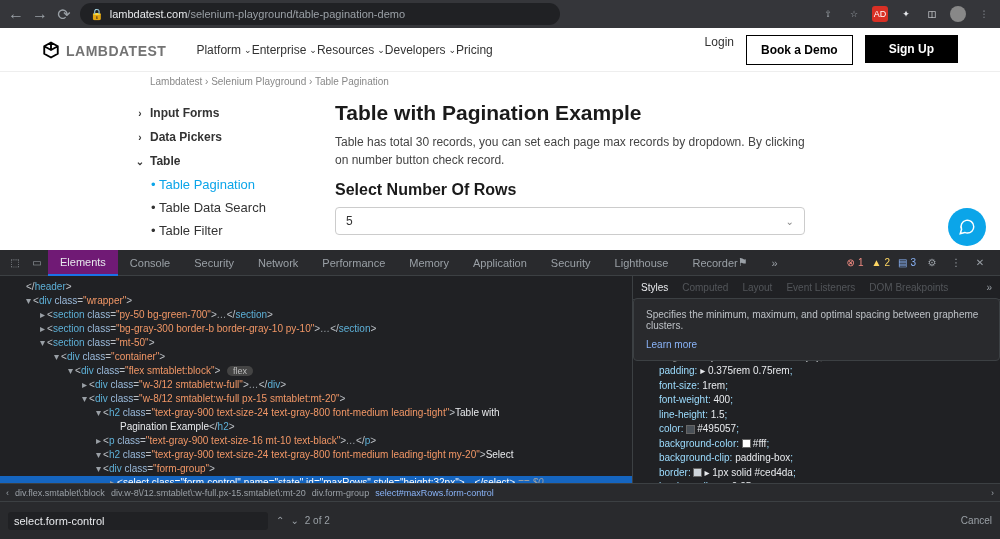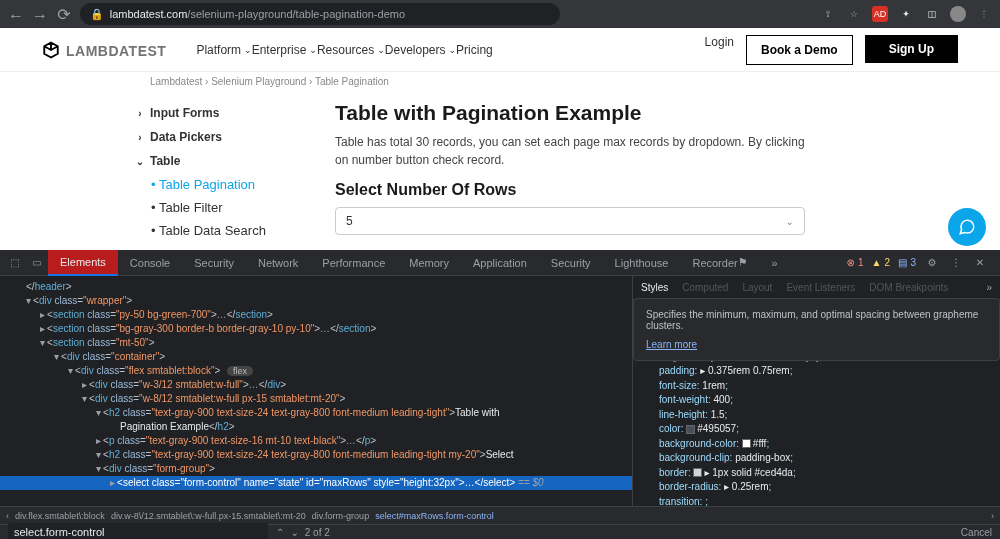--- a/index.html
+++ b/index.html
@@ -31,21 +31,21 @@
 .main{flex:1;padding:0 20px}
 .main h1{font-size:21px;font-weight:600;margin-bottom:8px;color:#1a1a1a}
 .main p{font-size:12px;color:#444;line-height:1.5;margin-bottom:12px;max-width:470px}
 .main h2{font-size:16px;font-weight:600;margin:10px 0 8px;color:#1a1a1a}
 .select-row{border:1px solid #ccc;border-radius:4px;padding:6px 10px;display:flex;align-items:center;width:470px;font-size:12px;color:#333;background:#fff}
 .select-row .chev{margin-left:auto;color:#888;font-size:10px}
 .fab{position:absolute;right:14px;bottom:4px;width:38px;height:38px;border-radius:50%;background:#0ba5e9;display:flex;align-items:center;justify-content:center;color:#fff;cursor:pointer}
 .devtools{height:289px;background:#202124;display:flex;flex-direction:column;font-family:Menlo,Monaco,monospace;font-size:10px}
 .dt-tabs{height:26px;background:#292a2d;display:flex;align-items:center;padding:0 4px;border-bottom:1px solid #3c4043}
 .dt-tab{padding:0 12px;height:26px;display:flex;align-items:center;color:#9aa0a6;cursor:pointer;font-family:-apple-system,sans-serif;font-size:11px}
-.dt-tab.active{color:#e8eaed;border-bottom:2px solid #1a73e8;background:#b91c1c}
+.dt-tab.active{color:#e8eaed;border-bottom:2px solid #1a73e8;background:#701a75}
 .dt-tabs-right{margin-left:auto;display:flex;align-items:center;gap:8px;padding-right:8px}
 .badge{display:flex;align-items:center;gap:3px;font-size:10px}
 .badge.err{color:#f28b82}
 .badge.warn{color:#fdd663}
 .badge.info{color:#8ab4f8}
 .dt-body{display:flex;flex:1;overflow:hidden}
 .dom-panel{flex:1;overflow:auto;padding:4px 0;color:#bdc1c6;line-height:14px}
 .dom-line{padding:0 6px;white-space:nowrap}
 .tag{color:#5db0d7}
 .attr{color:#9bbbdc}
@@ -54,34 +54,34 @@
 .highlight-line{background:#1565c0;color:#fff}
 .highlight-line .tag,.highlight-line .attr,.highlight-line .val{color:#fff}
 .dim{color:#9aa0a6;font-style:italic}
 .pill{background:#444;border-radius:8px;padding:0 6px;font-size:9px;color:#bbb;margin-left:4px}
 .arrow{color:#9aa0a6;margin-right:2px}
 .styles-panel{width:368px;border-left:1px solid #3c4043;display:flex;flex-direction:column;overflow:hidden}
 .styles-tabs{height:24px;display:flex;align-items:center;padding:0 8px;color:#9aa0a6;font-family:-apple-system,sans-serif;font-size:10px;border-bottom:1px solid #3c4043;gap:14px;position:relative}
 .styles-tabs .st{cursor:pointer}
 .styles-tabs .st.active{color:#e8eaed}
 .tooltip{position:absolute;top:22px;left:0;right:0;background:#292a2d;border:1px solid #3c4043;border-radius:4px;padding:10px 12px;z-index:10;font-size:10px;color:#bdc1c6}
-.tooltip a{color:#8ab4f8;text-decoration:underline}
+.tooltip a{color:#8ab4f8;}
 .tooltip-row{display:flex;align-items:center;margin-top:10px}
 .tooltip-row .cb{width:11px;height:11px;border:1px solid #666;margin-right:6px}
 .css-block{padding:6px 10px;line-height:1.45;overflow:auto;flex:1;position:relative}
 .css-sel{color:#d7ba7d}
 .css-prop{color:#9cdcfe;margin-left:16px}
 .css-val{color:#e8eaed}
 .css-strike{text-decoration:line-through;color:#888}
 .css-src{position:absolute;right:8px;top:6px;color:#9aa0a6;font-size:9px;text-decoration:underline}
 .swatch{display:inline-block;width:9px;height:9px;border:1px solid #666;vertical-align:middle;margin-right:2px}
 .crumb-bar{height:18px;background:#292a2d;border-top:1px solid #3c4043;display:flex;align-items:center;padding:0 6px;gap:6px;color:#9aa0a6;font-size:9px;overflow:hidden}
 .crumb-bar span{cursor:pointer;white-space:nowrap}
 .crumb-bar .sel{color:#8ab4f8}
-.bottom-bar{height:15px;background:#292a2d;border-top:1px solid #3c4043;display:flex;align-items:center;padding:0 8px;gap:8px}
+.bottom-bar{height:38px;background:#292a2d;border-top:1px solid #3c4043;display:flex;align-items:center;padding:0 8px;gap:8px}
 .find-input{background:#202124;border:none;color:#e8eaed;font-size:11px;padding:3px 6px;width:260px;outline:none;border-radius:3px}
 .find-ctrl{color:#9aa0a6;font-size:10px;display:flex;align-items:center;gap:6px}
 .find-btn{color:#9aa0a6;cursor:pointer;font-family:-apple-system,sans-serif}
 .chevsm{font-size:9px}
 </style>
 </head>
 <body>
 
 <div class="browser-bar">
   <div class="nav-icon">←</div>
@@ -147,22 +147,22 @@
         </div>
       <div class="sb-item">
           <span class="sb-chev">›</span>
           <span>Data Pickers</span>
         </div>
       <div class="sb-item">
           <span class="sb-chev">⌄</span>
           <span>Table</span>
         </div>
       <div class="sb-sub active">• <span>Table Pagination</span></div>
+      <div class="sb-sub">• <span>Table Data Search</span></div>
       <div class="sb-sub">• <span>Table Filter</span></div>
-      <div class="sb-sub">• <span>Table Data Search</span></div>
     </div>
     <div class="main">
       <h1>Table with Pagination Example</h1>
       <p>Table has total 30 records, you can set each page max records by dropdown. By clicking on number button check record.</p>
       <h2>Select Number Of Rows</h2>
       <div class="select-row">
         <span>5</span>
         <span class="chev">⌄</span>
       </div>
     </div>

